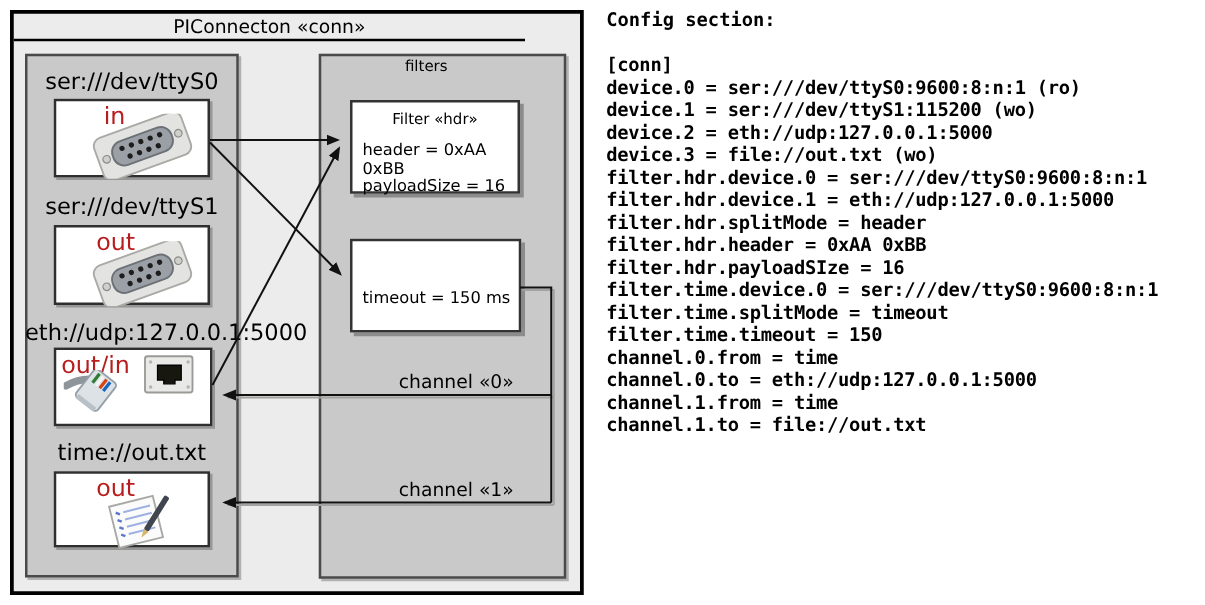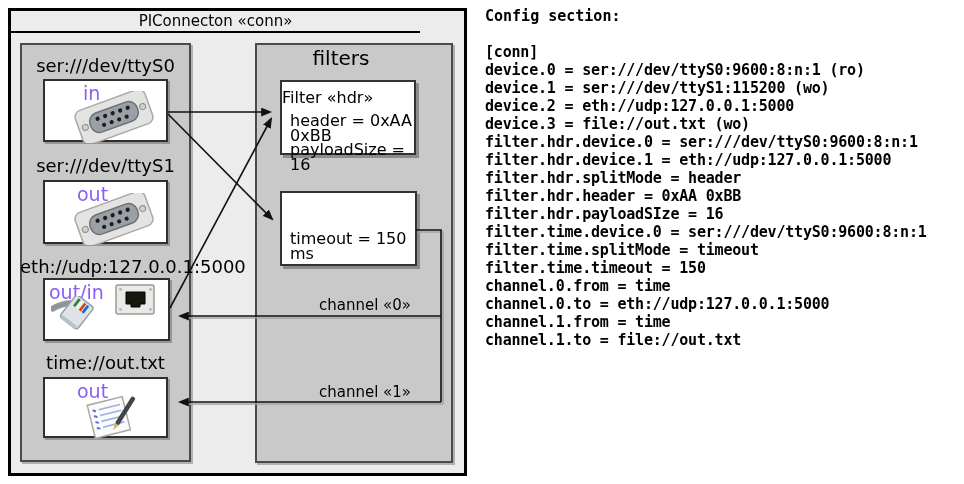--- a/index.html
+++ b/index.html
@@ -12,34 +12,34 @@
          background:#ececec;border:3px solid #000;}
   .frame-title{position:absolute;left:11px;top:10px;width:409px;height:23px;
          text-align:center;font-size:15px;line-height:22px;border-bottom:2px solid #000;}
 
   
   .panel{position:absolute;background:#c9c9c9;border:2px solid #4a4a4a;
          box-shadow:2px 2px 0 rgba(0,0,0,0.25);}
   .left-panel{left:20px;top:43px;width:171px;height:419px;}
   .filters-panel{left:255px;top:43px;width:198px;height:420px;}
   .filters-title{position:absolute;left:255px;top:46px;width:172px;
-         text-align:center;font-size:20px;}
+         text-align:center;font-size:12px;}
 
   
   .dev-label{position:absolute;left:20px;width:171px;text-align:center;
          font-size:18px;line-height:16px;}
   .dev-box{position:absolute;left:43px;width:125px;background:#fff;
          border:2px solid #2f2f2f;box-shadow:2px 2px 0 rgba(0,0,0,0.25);}
-  .port{position:absolute;top:1px;font-size:19px;color:#8b5cf6;}
+  .port{position:absolute;top:1px;font-size:19px;color:#b91c1c;}
 
   
   .filter-box{position:absolute;background:#fff;border:2px solid #333;
          box-shadow:3px 3px 0 rgba(0,0,0,0.3);}
-  .filter-title{margin-top:6px;font-size:16px;}
-  .filter-props{position:absolute;left:8px;font-size:16px;line-height:14.5px;}
+  .filter-title{text-align:center;margin-top:6px;font-size:12px;}
+  .filter-props{position:absolute;left:8px;font-size:13px;line-height:14.5px;}
 
   
   .channel-label{position:absolute;left:295px;width:140px;text-align:center;
          font-size:15px;}
 
   
   .config-heading{position:absolute;left:485px;top:7px;
          font-family:"DejaVu Sans Mono", monospace;font-weight:700;font-size:15px;}
   .config-pre{position:absolute;left:485px;top:43px;margin:0;white-space:pre;
          font-family:"DejaVu Sans Mono", monospace;font-weight:700;

